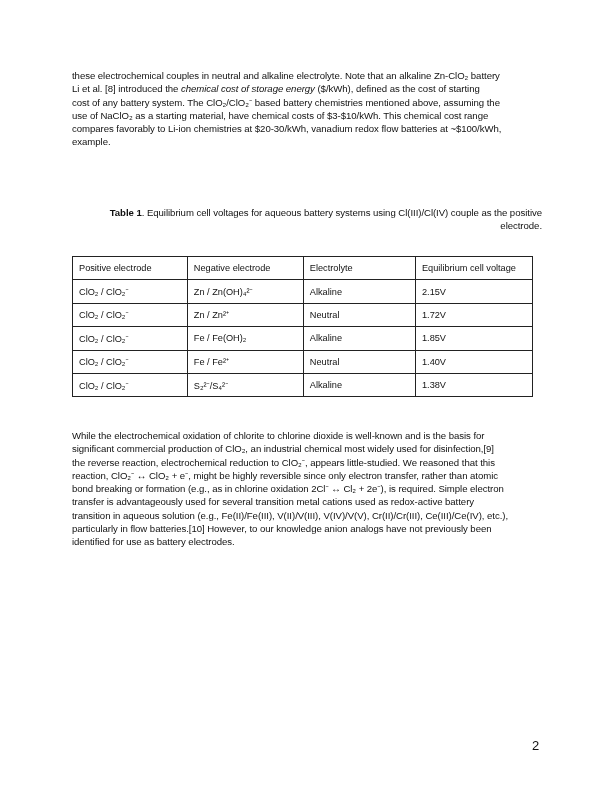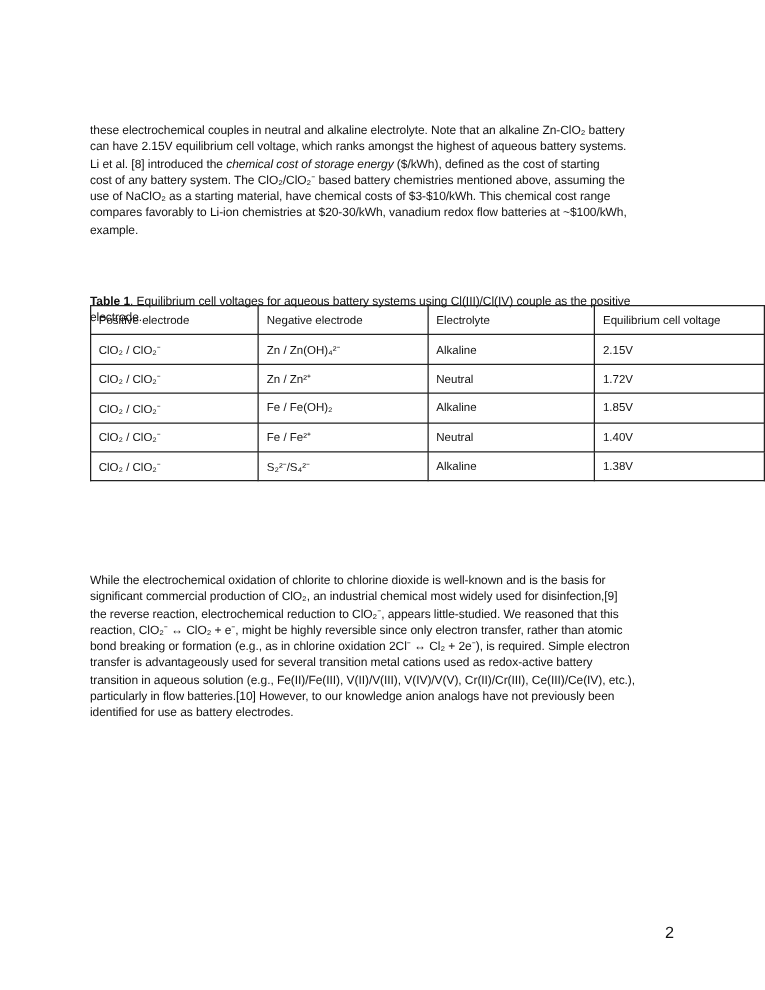--- a/index.html
+++ b/index.html
@@ -1,40 +1,39 @@
 <!DOCTYPE html>
 <html><head>
 <meta charset="utf-8">
 <style>
   html, body { margin: 0; padding: 0; background: #ffffff; }
   body { width: 612px; height: 792px; position: relative; overflow: hidden;
          font-family: "Liberation Sans", sans-serif; color: #111; }
   .para { position: absolute; left: 72px; width: 470px;
-          font-size: 9.6px; line-height: 13.3px; letter-spacing: -0.05px; margin-top: 29px; }
+          font-size: 9.6px; line-height: 13.3px; letter-spacing: -0.05px; }
   .para .line { display: block; white-space: nowrap; }
   #p1 { top: 69px; }
-  #caption { top: 206px; }
+  #caption { top: 206px; text-align: right; }
   #p2 { top: 429px; }
   .caption b { font-weight: bold; }
-  table.t1 { position: absolute; left: 72px; top: 244px; width: 540px;
+  table.t1 { position: absolute; left: 72px; top: 256px; width: 461px;
              border-collapse: collapse; font-size: 9.2px; }
   table.t1 td { border: 1px solid #222; height: 23.4px; padding: 0 0 0 6px;
                 vertical-align: middle; box-sizing: border-box; white-space: nowrap; }
   table.t1 td.c0 { width: 117px; }
   table.t1 td.c1 { width: 118px; }
   table.t1 td.c2 { width: 116px; }
   table.t1 td.c3 { width: 118px; }
   #pagenum { position: absolute; left: 532px; top: 738px; font-size: 13px; }
 </style>
 </head>
 <body>
 
 <div class="para" id="p1">
   <span class="line">these electrochemical couples in neutral and alkaline electrolyte.  Note that an alkaline Zn-ClO₂ battery</span>
-  <span class="line">can have 2.15V equilibrium cell voltage, which ranks amongst the highest of aqueous battery systems.</span>
   <span class="line"><span>Li et al. [8] introduced the </span><i>chemical cost of storage energy</i><span> ($/kWh), defined as the cost of starting</span></span>
   <span class="line">cost of any battery system.  The ClO₂/ClO₂⁻ based battery chemistries mentioned above, assuming the</span>
   <span class="line">use of NaClO₂ as a starting material, have chemical costs of $3-$10/kWh.  This chemical cost range</span>
   <span class="line">compares favorably to Li-ion chemistries at $20-30/kWh, vanadium redox flow batteries at ~$100/kWh,</span>
   <span class="line">example.</span>
 </div>
 
 <div class="para caption" id="caption">
   <span class="line"><b>Table 1</b><span>. Equilibrium cell voltages for aqueous battery systems using Cl(III)/Cl(IV) couple as the positive</span></span>
   <span class="line">electrode.</span>

